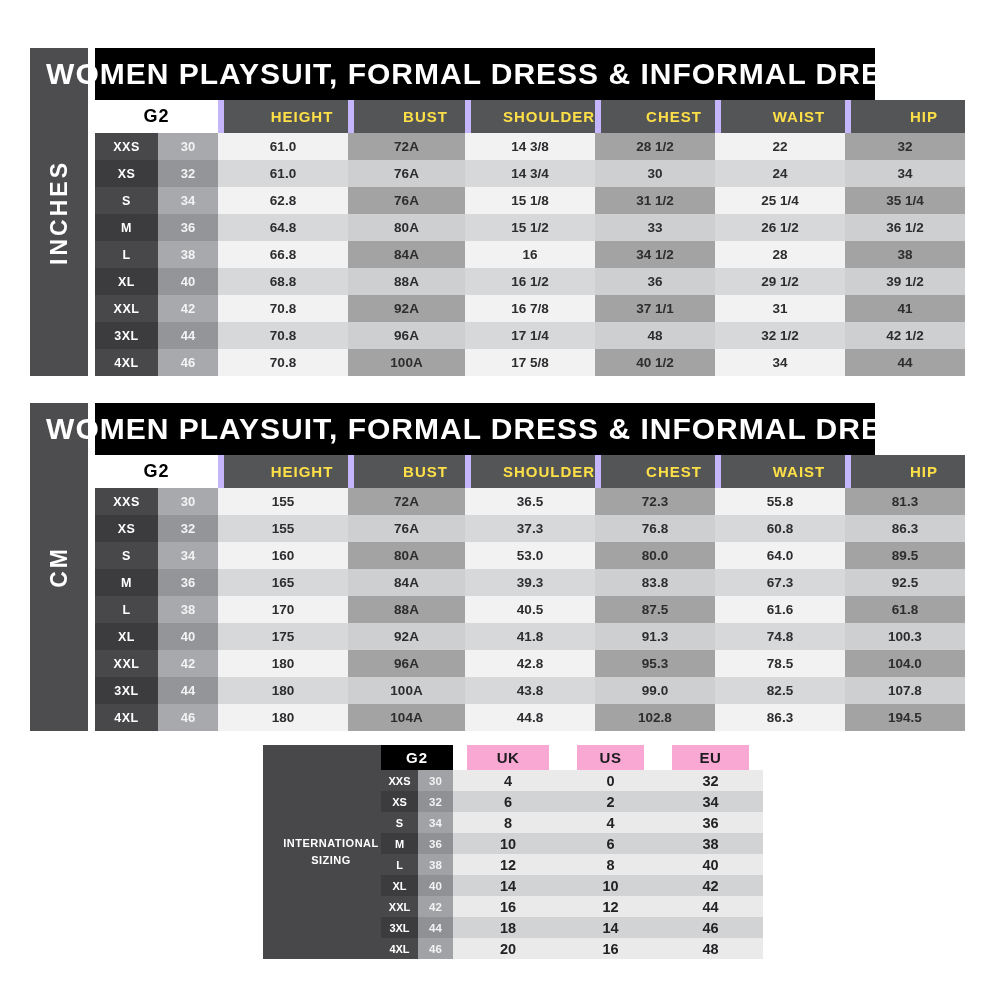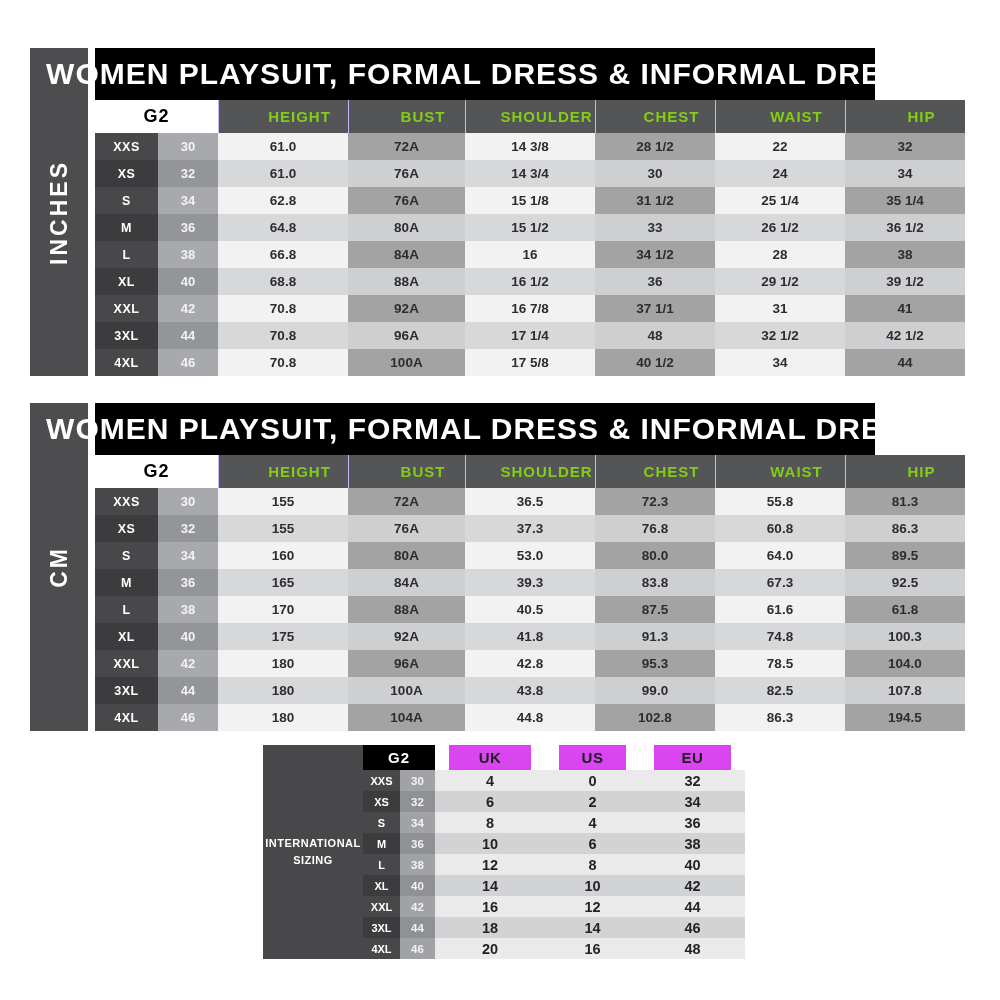--- a/index.html
+++ b/index.html
@@ -12,41 +12,41 @@
   #t2{left:30px;top:403px;}
   .sidebar{width:58px;background:#4d4d4f;display:flex;align-items:center;justify-content:center;margin-right:7px;}
   .vlabel{writing-mode:vertical-rl;transform:rotate(180deg);color:#fff;font-size:23px;font-weight:700;letter-spacing:3px;}
   .tb{width:780px;}
   .titlebar{height:52px;background:#000;color:#fff;display:flex;align-items:center;justify-content:center;
             font-size:30px;font-weight:700;letter-spacing:1px;white-space:nowrap;}
   .grid{display:grid;grid-template-columns:63px 60px 130px 117px 130px 120px 130px 120px;
         grid-template-rows:33px;grid-auto-rows:27px;}
   .g2{grid-column:1 / span 2;background:#fff;color:#000;font-weight:700;font-size:18px;
       display:flex;align-items:center;justify-content:center;letter-spacing:1px;}
-  .hcell{background:#545557;color:#84cc16;font-weight:700;font-size:15px;letter-spacing:1px;
-         display:flex;align-items:center;justify-content:center;border-left:1px solid #c4b5fd;padding-left:32px;}
+  .hcell{background:#545557;color:#fde047;font-weight:700;font-size:15px;letter-spacing:1px;
+         display:flex;align-items:center;justify-content:center;border-left:6px solid #c4b5fd;padding-left:32px;}
   .cell{display:flex;align-items:center;justify-content:center;}
   .size{color:#fff;font-weight:700;font-size:12.5px;letter-spacing:0.5px;}
   .size.e{background:#48484a;} .size.o{background:#3c3c3e;}
   .num{color:#f3f3f4;font-weight:700;font-size:13px;}
   .num.e{background:#a7a9ac;} .num.o{background:#939598;}
   .val{color:#2d2d2f;font-weight:700;font-size:13.5px;}
   .val.e.c0{background:#f2f2f3;} .val.e.c1{background:#a3a3a3;}
   .val.o.c0{background:#d7d8da;} .val.o.c1{background:#cdcfd1;}
 
   
   #t3{position:absolute;left:263px;top:745px;display:flex;}
   .intl-label{width:100px;background:#48484a;color:#fff;display:flex;flex-direction:column;
               align-items:center;justify-content:center;font-size:11px;font-weight:700;
-              letter-spacing:0.5px;line-height:1.55;text-align:center;}
+              letter-spacing:0.5px;line-height:1.55;text-align:center;padding-left:18px;}
   .grid3{display:grid;grid-template-columns:37px 35px 110px 95px 105px;
          grid-template-rows:25px;grid-auto-rows:21px;}
   .g2b{grid-column:1 / span 2;background:#000;color:#fff;font-weight:700;font-size:15px;
        display:flex;align-items:center;justify-content:center;letter-spacing:1px;}
-  .h3{background:#d946ef;border-left:14px solid #fff;border-right:14px solid #fff;color:#1d1d1f;
+  .h3{background:#f9a8d4;border-left:14px solid #fff;border-right:14px solid #fff;color:#1d1d1f;
       font-weight:700;font-size:15px;display:flex;align-items:center;justify-content:center;letter-spacing:0.5px;}
   .size3{color:#fff;font-weight:700;font-size:11px;}
   .size3.e{background:#48484a;} .size3.o{background:#3c3c3e;}
   .num3{color:#f3f3f4;font-weight:700;font-size:11.5px;}
   .num3.e{background:#a0a2a5;} .num3.o{background:#8f9194;}
   .val3{color:#232325;font-weight:700;font-size:14.5px;}
   .val3.e{background:#eaeaeb;} .val3.o{background:#d2d3d5;}
 </style>
 </head>
 <body>

